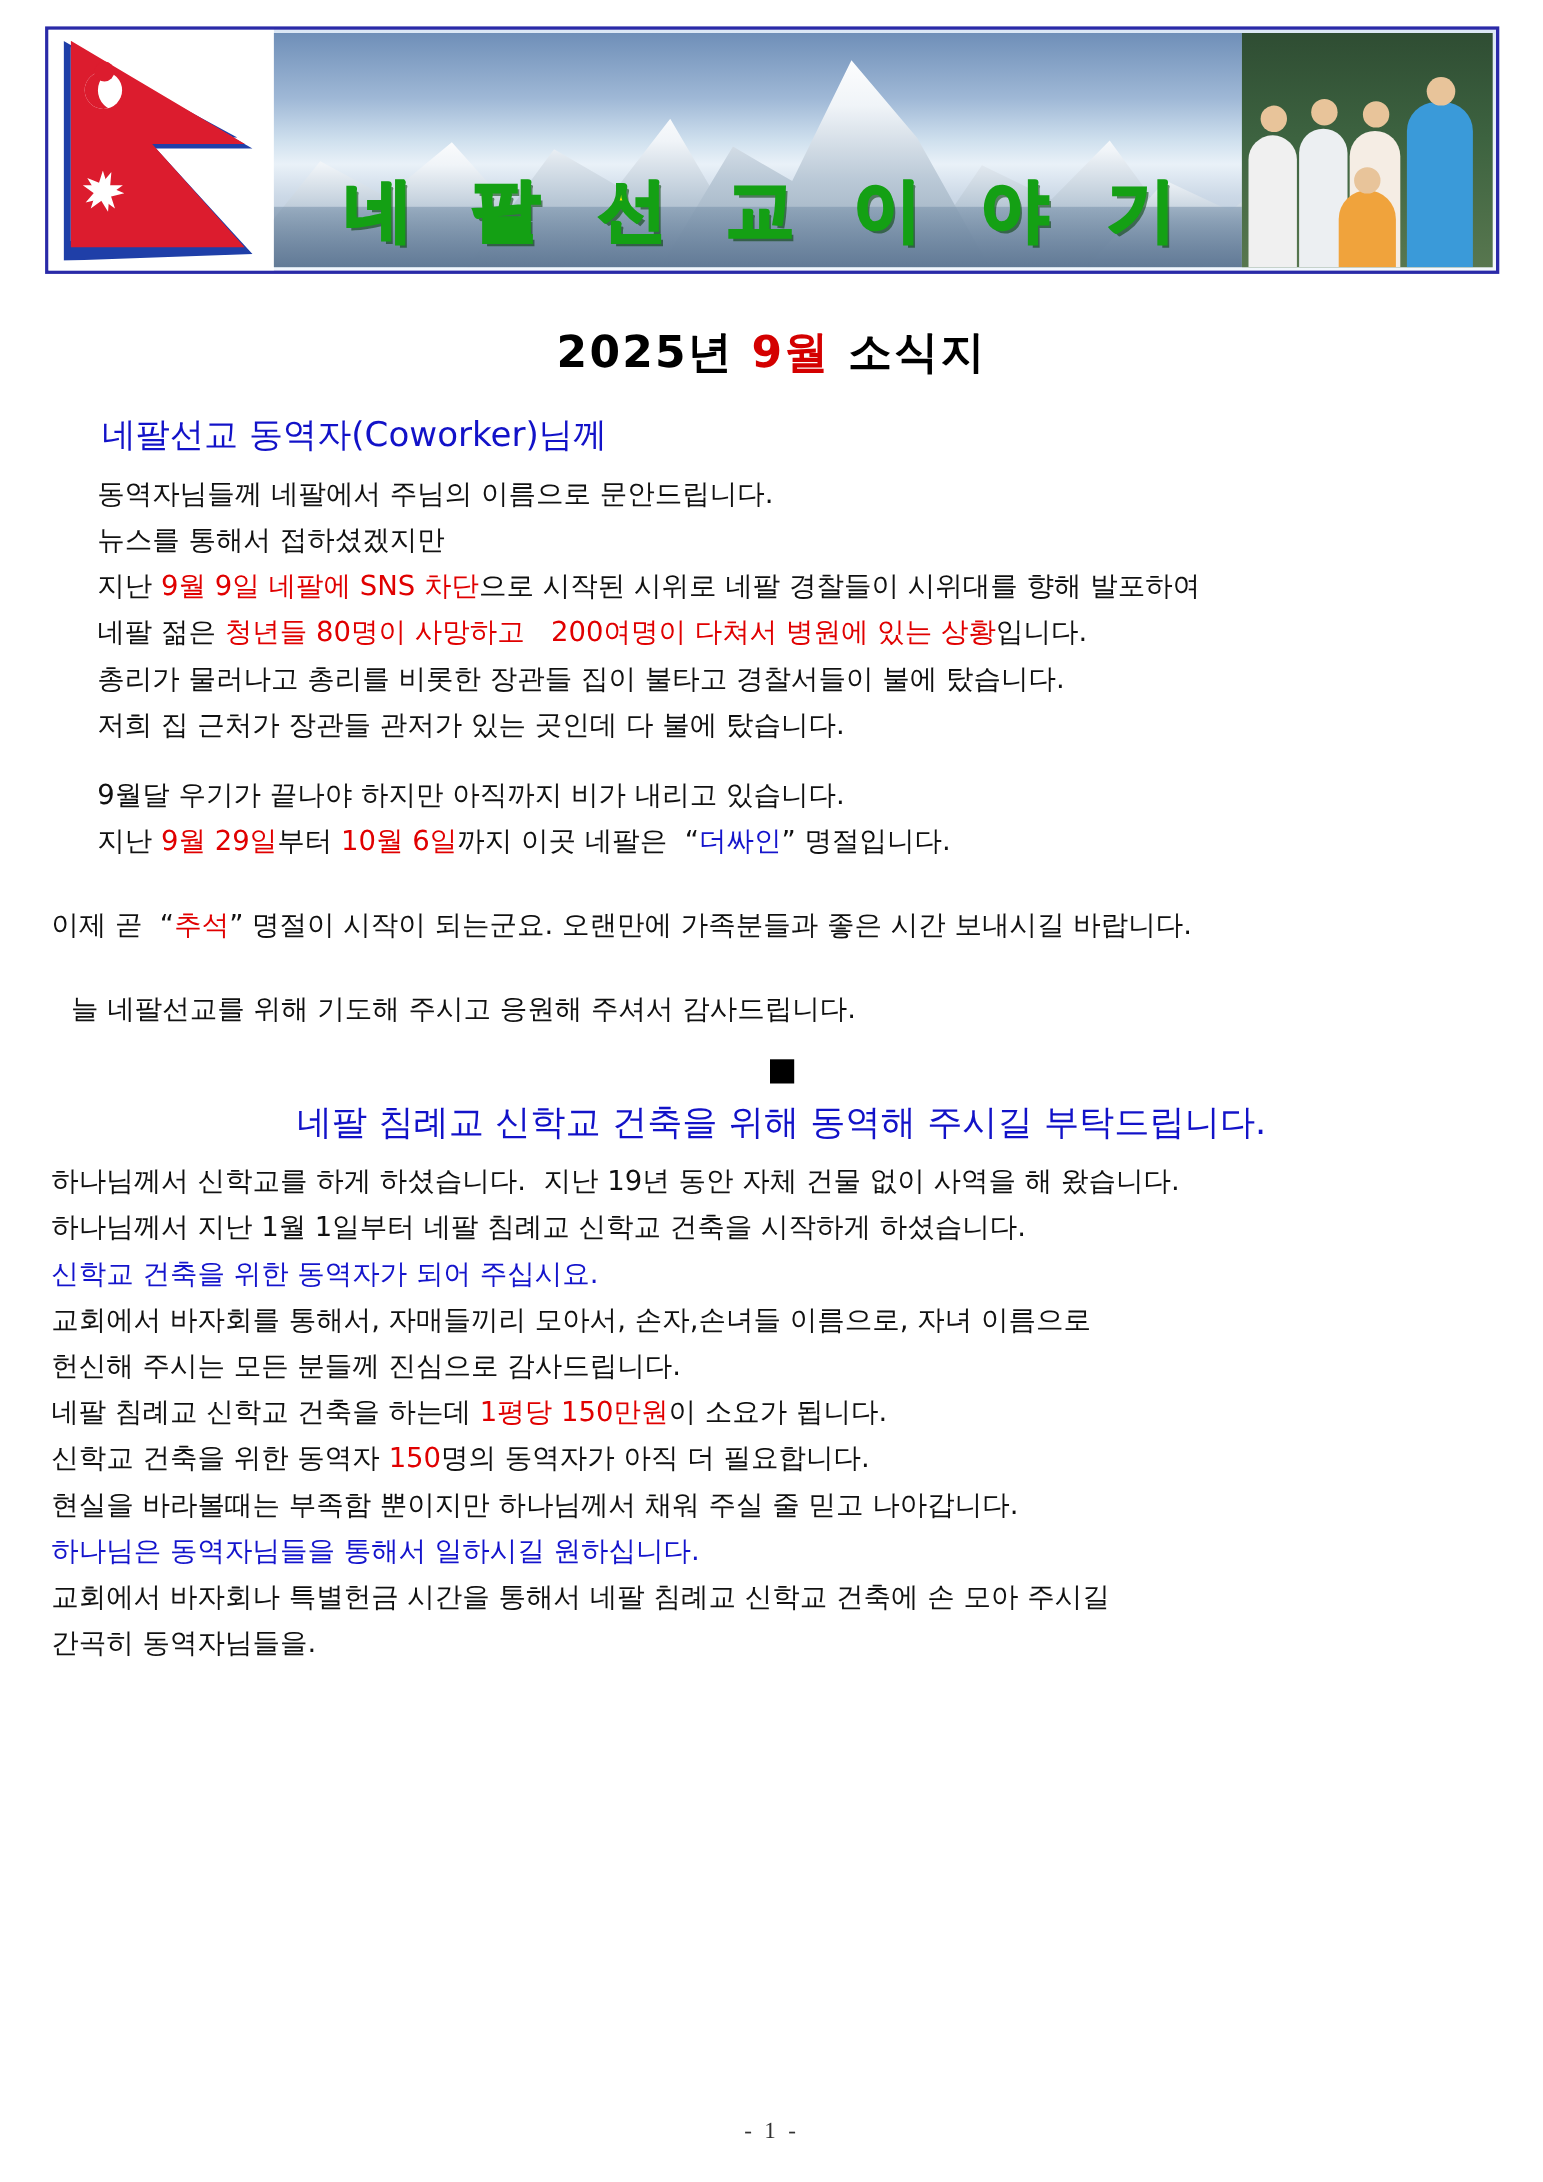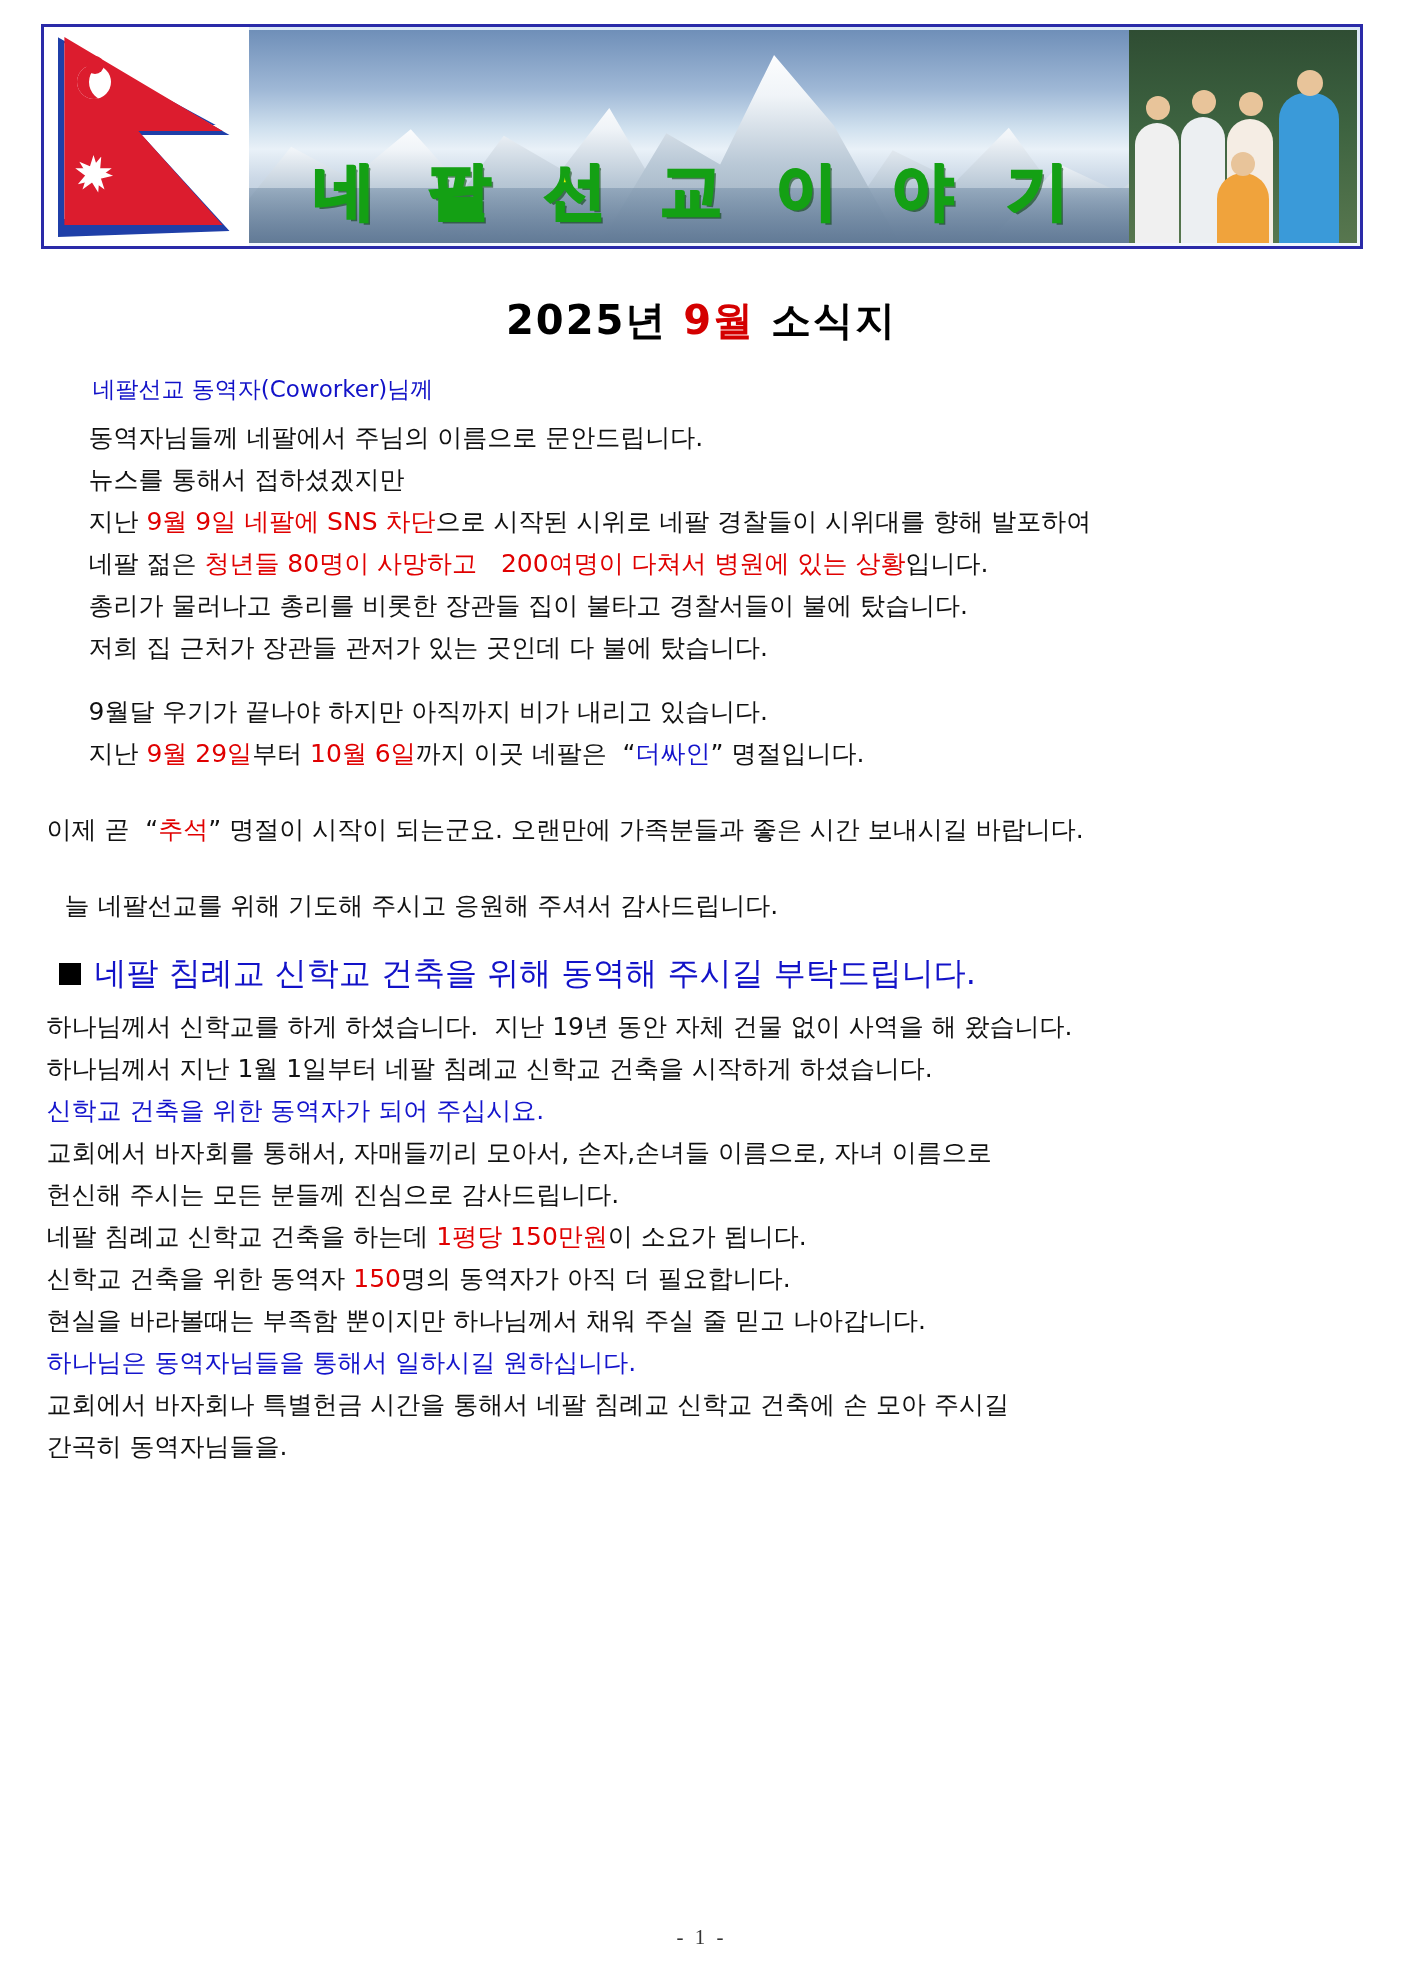--- a/index.html
+++ b/index.html
@@ -192,21 +192,21 @@
     text-align: center;
     font-size: 40px;
     letter-spacing: 2px;
     margin: 10px 0 26px 0;
     color: #000000;
   }
   .doc-title .month { color: #d40000; }
 
   .greeting {
     color: #1212c8;
-    font-size: 23px;
+    font-size: 31px;
     margin: 0 0 16px 52px;
   }
 
   p.line {
     margin: 0 0 9px 0;
     font-size: 25px;
     line-height: 1.32;
     color: #111111;
     white-space: pre-wrap;
   }
@@ -219,20 +219,21 @@
   .spacer-sm { height: 22px; }
   .spacer-md { height: 34px; }
 
   .section-heading {
     font-size: 32px;
     color: #1212c8;
     margin: 30px 0 14px 18px;
     display: flex;
     align-items: center;
     gap: 14px;
+    flex-direction: column;
   }
   .sq-bullet {
     display: inline-block;
     width: 22px;
     height: 22px;
     background: #000000;
   }
 
   .footer {
     position: absolute;

